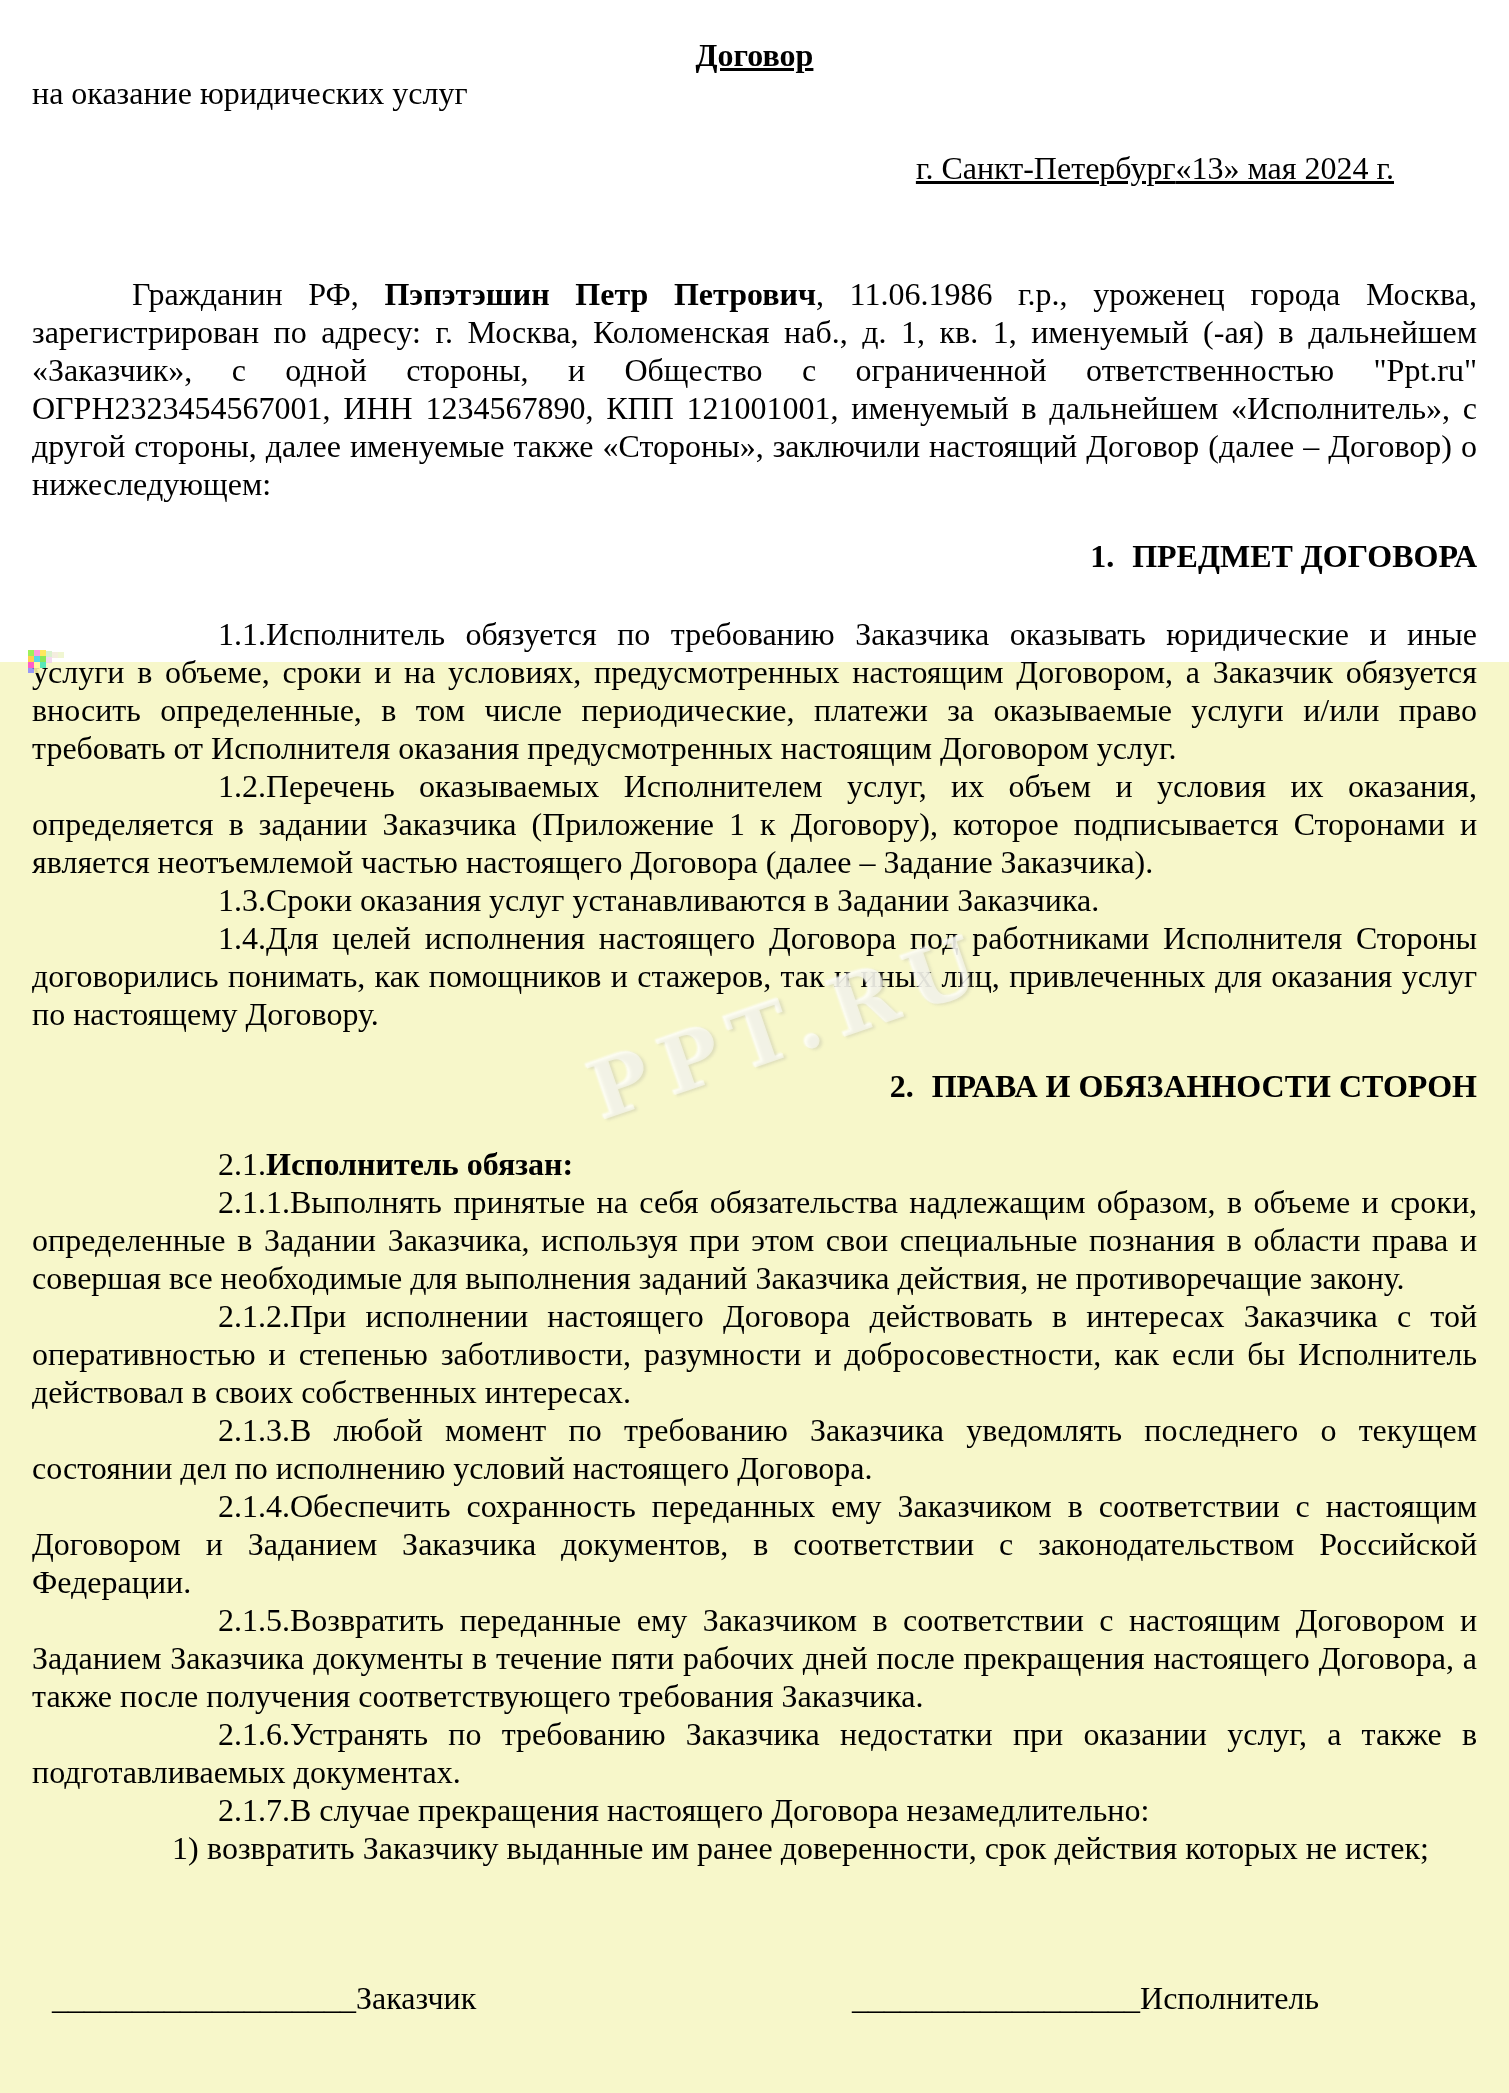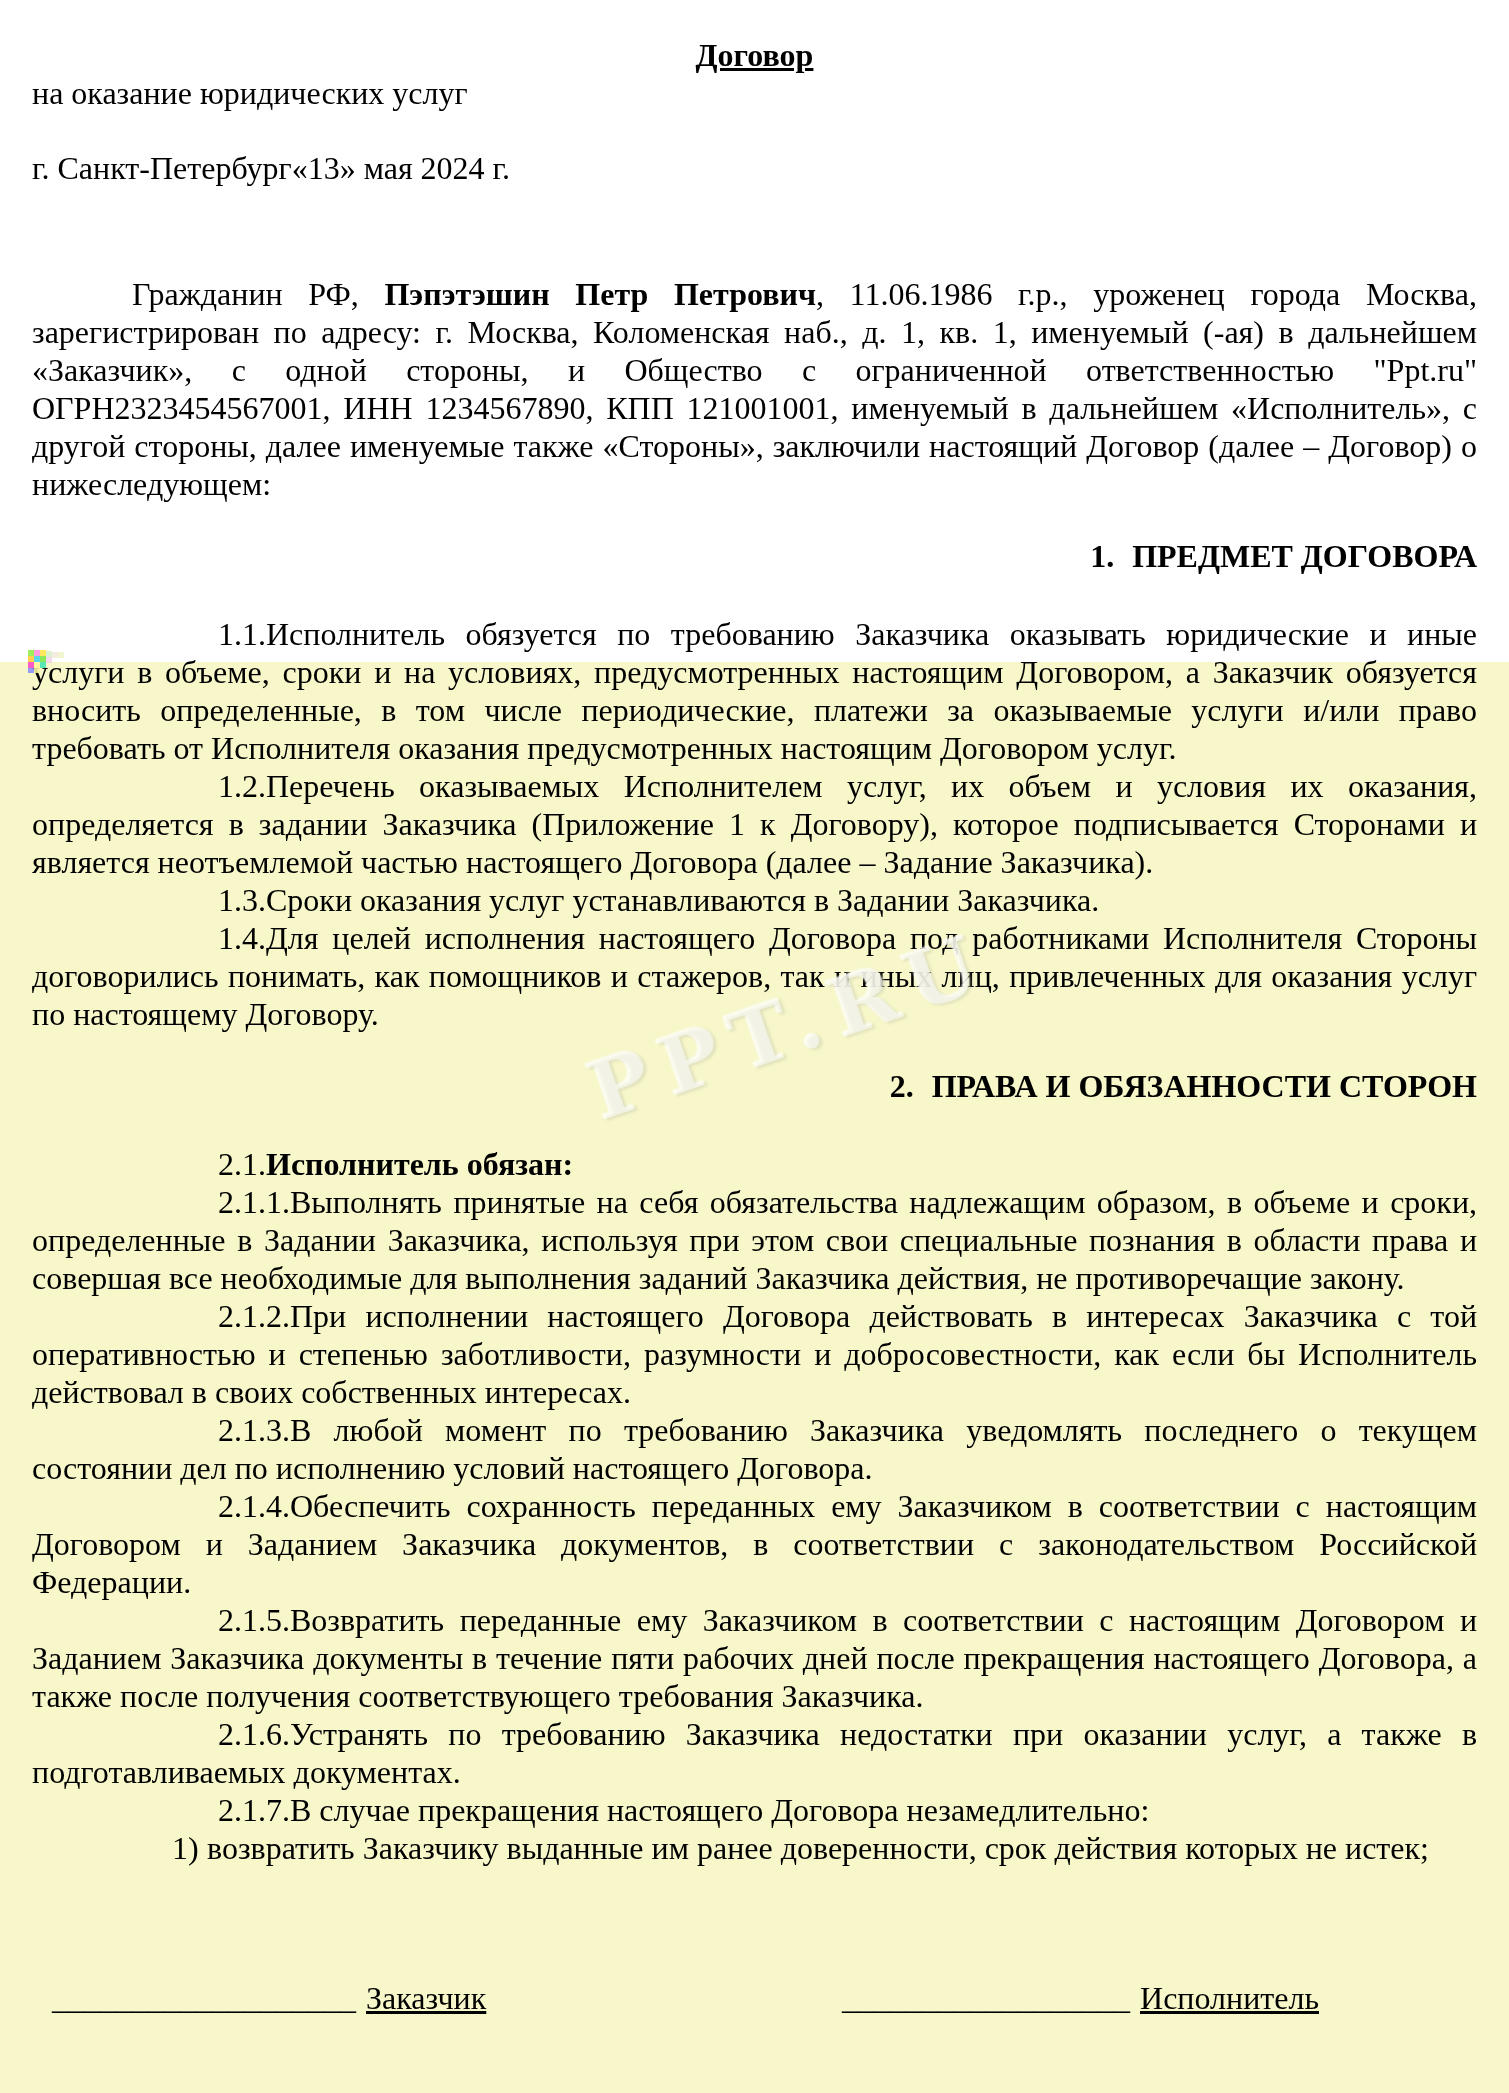--- a/index.html
+++ b/index.html
@@ -33,22 +33,23 @@
   .doc-title {
     text-align: center;
     font-weight: bold;
     font-size: 32px;
     text-decoration: underline;
   }
   .doc-subtitle {
   }
   .city-date-row {
     display: flex;
-    justify-content: flex-start;
+    justify-content: flex-end;
     margin-top: 37px;
+    text-decoration: underline;
   }
   .date-label { margin-right: 83px; }
   .intro {
     margin: 88px 0 0 0;
     text-align: justify;
     text-indent: 100px;
   }
   .section-heading {
     text-align: right;
     font-weight: bold;
@@ -66,21 +67,21 @@
     text-align: justify;
     text-indent: 70px;
   }
   .pnum-sub { display: inline-block; min-width: 105px; }
   .sig-row {
     display: flex;
     justify-content: space-between;
     margin-top: 112px;
     padding: 0 158px 0 20px;
   }
-  .sig-label { margin-left: 10px; text-decoration: underline; }
+  .sig-label { margin-left: 0; }
   .watermark {
     position: absolute;
     left: 592px;
     top: 1075px;
     z-index: 2;
     transform: rotate(-19deg);
     transform-origin: left center;
     font-family: "DejaVu Serif", serif;
     font-weight: bold;
     font-size: 80px;

